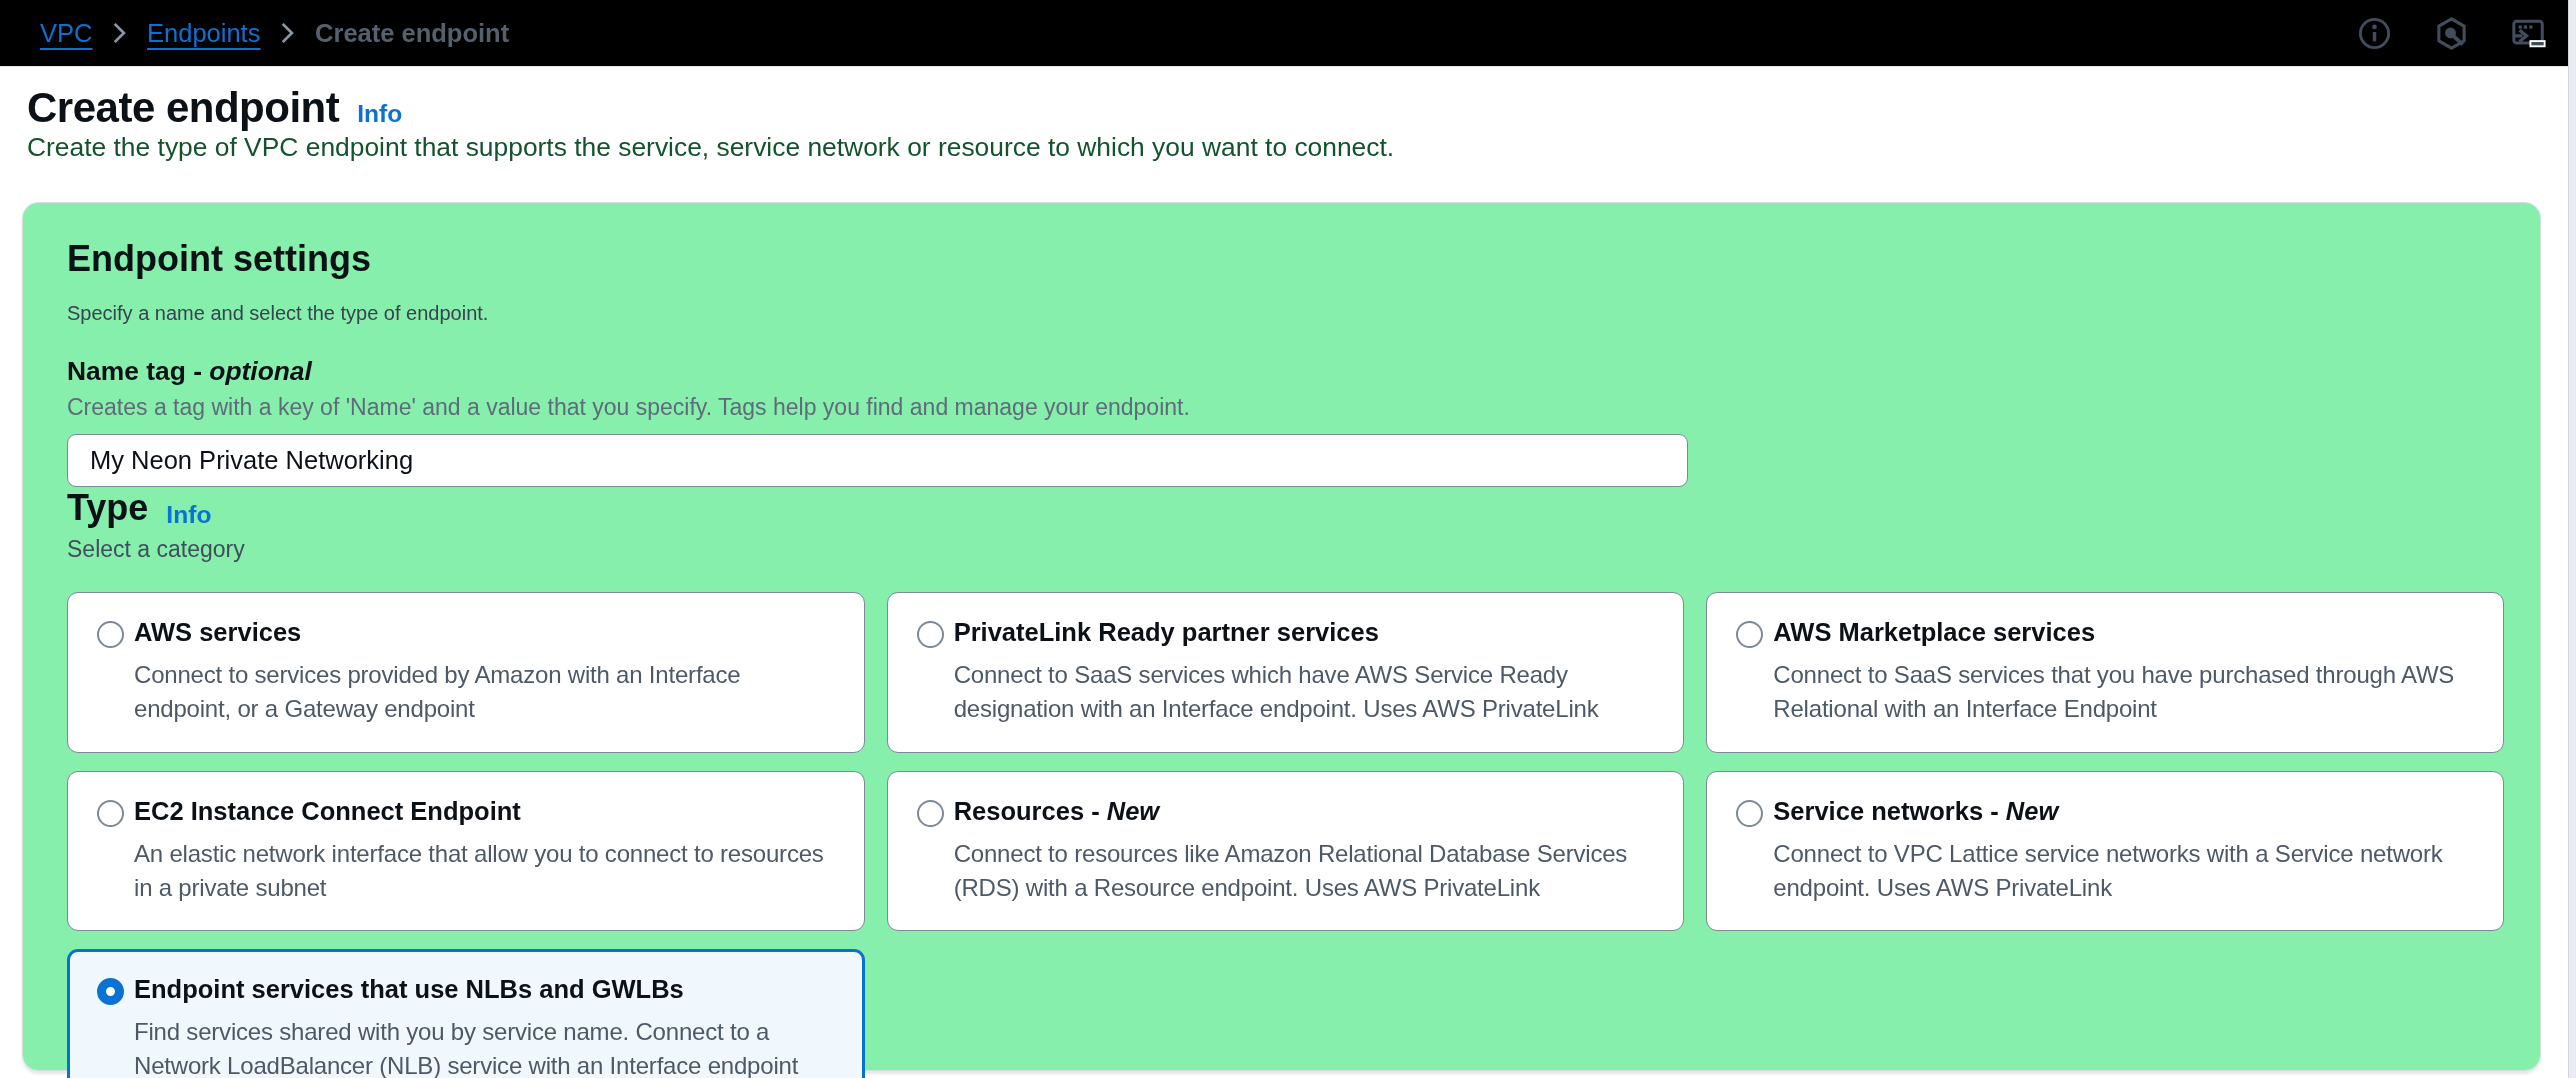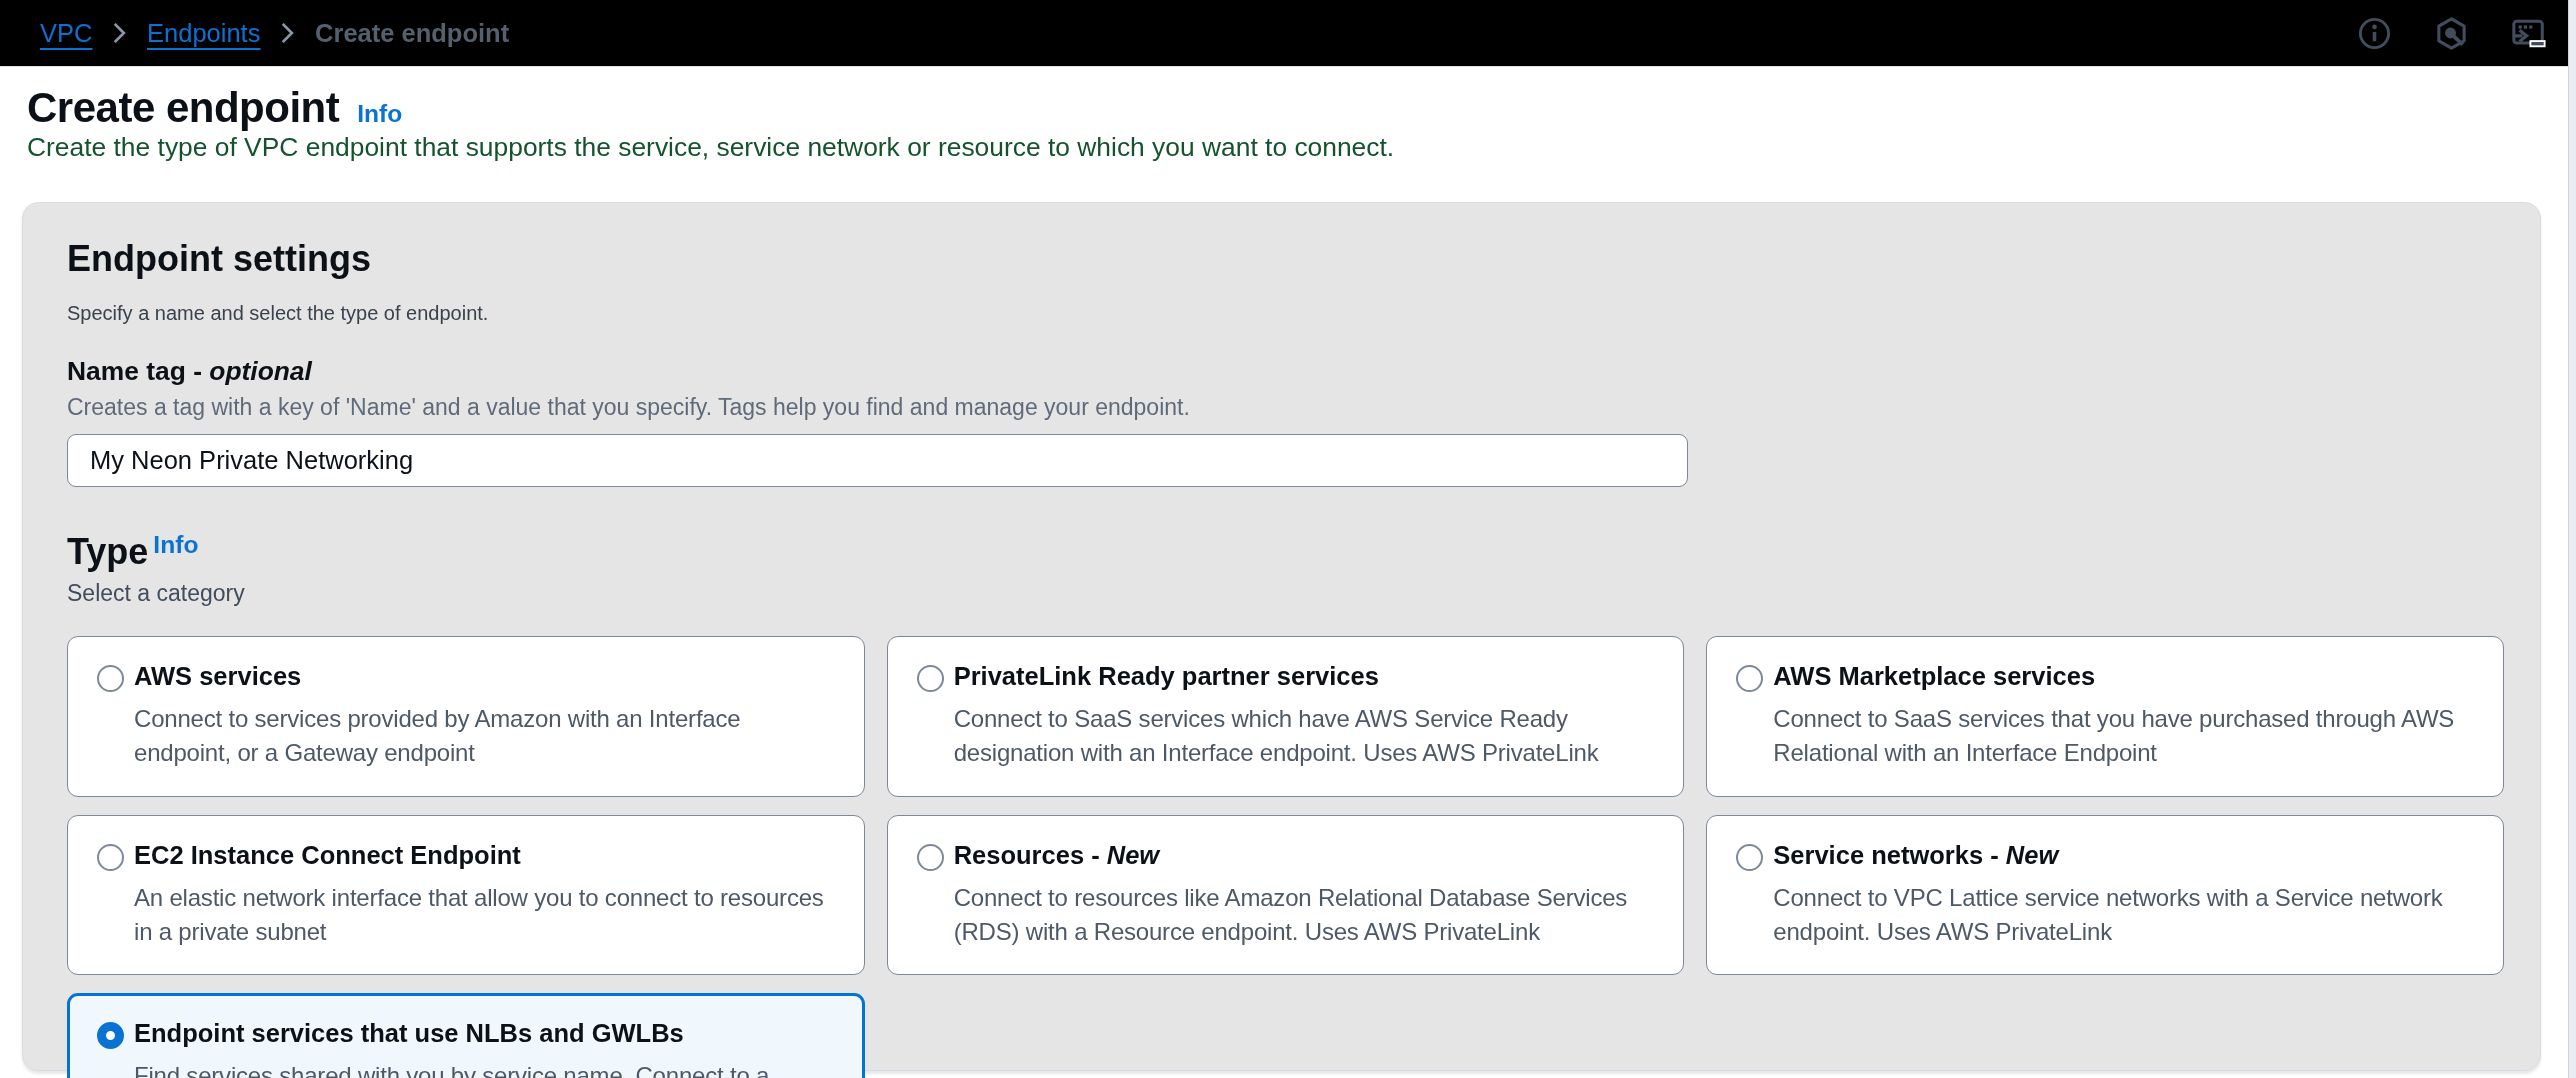--- a/index.html
+++ b/index.html
@@ -21,35 +21,35 @@
 
   
   .page-head { position:absolute; top:84px; left:27px; right:55px; }
   .title-row { display:flex; align-items:baseline; gap:18px; }
   h1 { font-size:42px; font-weight:700; letter-spacing:-0.5px; color:#0c1118; }
   .info-link { color:#0972d3; font-size:24.6px; font-weight:700; cursor:pointer; }
   .page-desc { margin-top:0; font-size:26.4px; color:#14532d; }
 
   
   .panel { position:absolute; left:22px; right:35px; top:202px; height:869px;
-           background:#e5e5e5; border:1.8px solid #d8dce2; border-radius:16.4px;
+           background:#86efac; border:1.8px solid #d8dce2; border-radius:16.4px;
            box-shadow:0 2.7px 2.7px rgba(0,28,36,0.10);
            padding:35px 36px 36px 44px; }
   h2 { font-size:36px; font-weight:700; color:#0c1118; }
   .panel-desc { margin-top:22px; font-size:20px; color:#39424e; }
 
   .field-label { margin-top:31px; font-size:26.4px; font-weight:700; }
   .optional { font-style:italic; font-weight:600; }
   .field-desc { margin-top:7.3px; font-size:23px; color:#5f6b7a; }
   .text-input { margin-top:12.8px; width:1621px; height:53px;
                 border:1.8px solid #7d8998; border-radius:9px; padding:0 22px;
                 font-size:25.5px; font-family:inherit; color:#0c1118; background:#fff;
                 outline:none; display:block; }
 
-  .type-row { margin-top:44px; display:flex; align-items:flex-start; gap:5px; }
+  .type-row { display:flex; align-items:flex-end; gap:18px; }
   .type-desc { margin-top:7.3px; font-size:23px; color:#414d5c; }
 
   .options-grid { margin-top:29px; display:grid;
                   grid-template-columns:repeat(3,1fr); gap:18px 22px; }
   .option-card { border:1.8px solid #7d8998; border-radius:11px; background:#fff;
                  padding:24px 25.5px 25.5px 29px; display:flex; gap:10px;
                  cursor:pointer; min-height:128px; align-items:flex-start; }
   .option-card.selected { border:3.6px solid #0673d1; background:#f0f7fd;
                           padding:22px 24px 24px 27px; }
   .radio { width:27px; height:27px; border-radius:50%; border:2.7px solid #7d8998;

